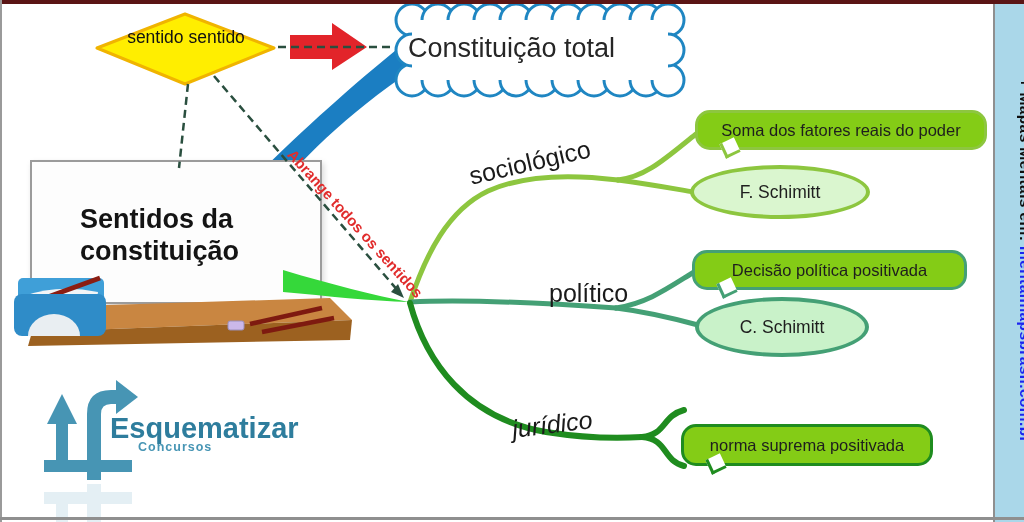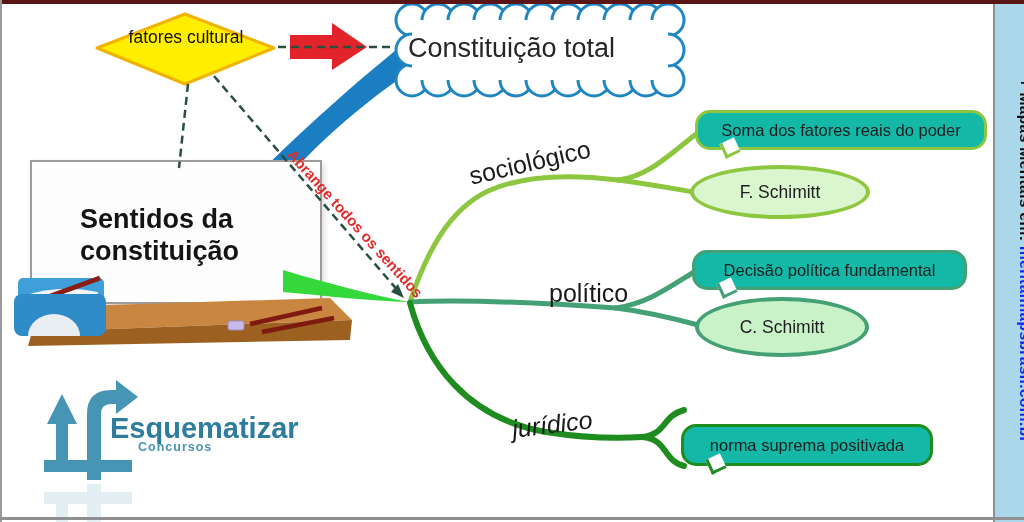--- a/index.html
+++ b/index.html
@@ -28,21 +28,21 @@
   #note-red{left:297px;top:146px;transform:rotate(48deg);transform-origin:0 0;
     font-size:15px;font-weight:bold;color:#e12c2c;white-space:nowrap;z-index:25;}
   .branch-label{font-size:25px;color:#1a1a1a;z-index:22;white-space:nowrap;}
   #label-sociologico{left:468px;top:148px;transform:rotate(-13deg);}
   #label-politico{left:549px;top:279px;}
   #label-juridico{left:512px;top:410px;font-style:italic;transform:rotate(-7deg);}
   
   .branch0{--bc:#8dc63f;--bg:#daf6cf;}
   .branch1{--bc:#44a075;--bg:#c9f2c9;}
   .branch2{--bc:#1f8c1f;--bg:#ccf5c4;}
-  .bubble{box-sizing:border-box;background:#14b8a6;border:3px solid var(--bc);border-radius:15px;
+  .bubble{box-sizing:border-box;background:#84cc16;border:3px solid var(--bc);border-radius:15px;
     display:flex;align-items:center;justify-content:center;font-size:16.5px;color:#1e1e1e;z-index:30;}
   .bubble:after{content:"";position:absolute;left:24px;bottom:-9px;width:13px;height:13px;
     background:#fff;border-right:3px solid var(--bc);border-bottom:3px solid var(--bc);transform:rotate(65deg);}
   .enode{box-sizing:border-box;background:var(--bg);border:4px solid var(--bc);border-radius:50%;
     display:flex;align-items:center;justify-content:center;font-size:17.5px;color:#1e1e1e;z-index:30;}
   #box-0{left:695px;top:110px;width:292px;height:40px;}
   #box-1{left:692px;top:250px;width:275px;height:40px;}
   #box-2{left:681px;top:388px;width:252px;height:42px;margin-top:36px;}
   #ell-0{left:690px;top:165px;width:180px;height:54px;}
   #ell-1{left:695px;top:297px;width:174px;height:60px;}
@@ -126,33 +126,33 @@
       </g>
     </g>
     <g stroke="#2a4f3f" stroke-width="2.5" stroke-dasharray="8 5" fill="none">
       <path d="M 278 47 L 392 47"></path>
       <path d="M 188 84 L 179 168"></path>
       <path d="M 214 76 L 399 292"></path>
     </g>
     <polygon points="404,298 391,292 398,284" fill="#2a4f3f"></polygon>
   </svg>
 
-  <div id="diamond-label" class="abs nodetext">fatores cultural</div>
+  <div id="diamond-label" class="abs nodetext">sentido sentido</div>
   <div id="cloud-label" class="abs nodetext">Constituição total</div>
   <div id="note-red" class="abs">Abrange todos os sentidos</div>
 
   <div id="label-sociologico" class="abs branch-label">sociológico</div>
   <div id="label-politico" class="abs branch-label">político</div>
   <div id="label-juridico" class="abs branch-label">jurídico</div>
 
   <div id="box-0" class="abs bubble branch0">
     <span>Soma dos fatores reais do poder</span>
   </div>
   <div id="box-1" class="abs bubble branch1">
-    <span>Decisão política fundamental</span>
+    <span>Decisão política positivada</span>
   </div>
   <div id="box-2" class="abs bubble branch2">
     <span>norma suprema positivada</span>
   </div>
 
   <div id="ell-0" class="abs enode branch0">
     <span>F. Schimitt</span>
   </div>
   <div id="ell-1" class="abs enode branch1">
     <span>C. Schimitt</span>

